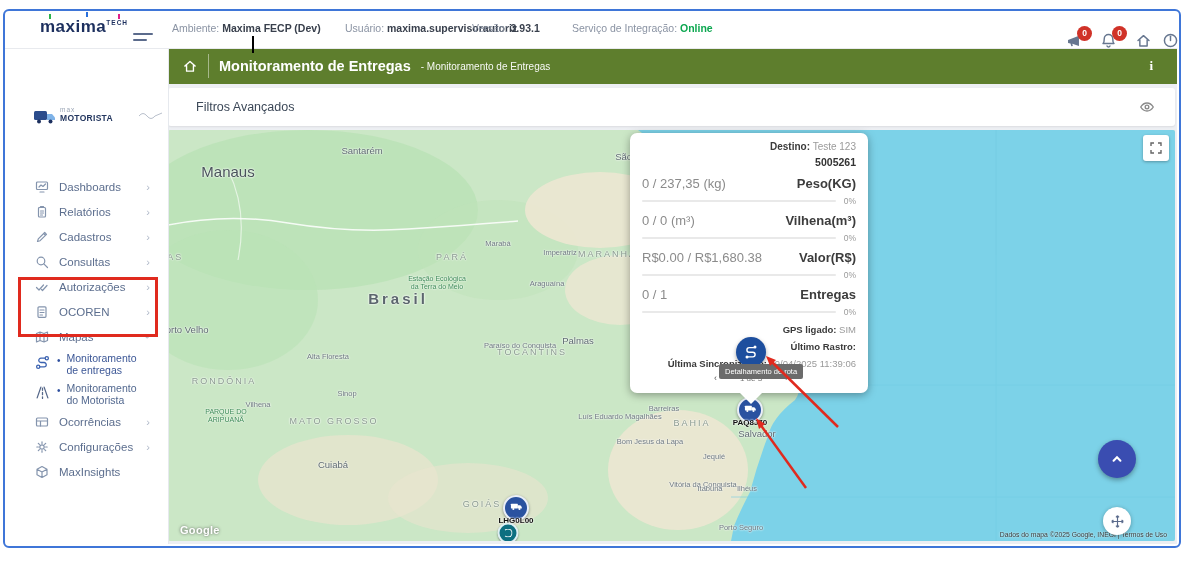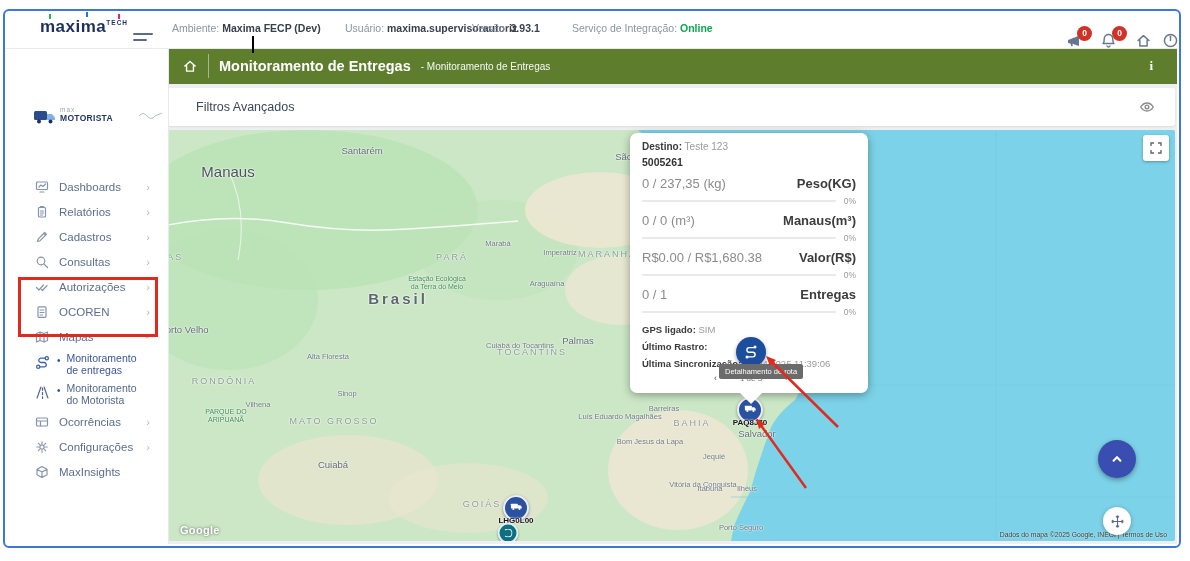--- a/index.html
+++ b/index.html
@@ -86,21 +86,21 @@
   #fab-top svg{width:16px;height:16px;color:#fff;}
   #fab-pan{left:935px;top:377px;width:28px;height:28px;border-radius:50%;background:#fff;box-shadow:0 1px 4px rgba(0,0,0,.3);
            display:flex;align-items:center;justify-content:center;cursor:pointer;z-index:4;}
   #fab-pan svg{width:15px;height:15px;color:#5b6b8c;}
   #googlelogo{left:12px;bottom:5px;font-size:11px;font-weight:bold;color:#fff;letter-spacing:.3px;
               text-shadow:0 0 3px rgba(60,60,60,.8);z-index:3;}
   #attrib{right:8px;bottom:3px;font-size:6.8px;color:#3a3a3a;text-shadow:0 0 2px #fff;z-index:3;}
   
   #panel{left:630px;top:133px;width:238px;height:260px;background:#fff;border-radius:7px;
          box-shadow:0 2px 8px rgba(0,0,0,.35);z-index:10;font-size:10px;}
-  #panel .inner{padding:8px 12px 0 12px;}
+  #panel .inner{padding:8px 12px 0 12px;text-align:right;}
   .p-lb{font-weight:bold;color:#3a3a3a;}
   .p-vl{color:#9a9a9a;}
   #p-code{font-weight:bold;font-size:10.5px;margin:4px 0 8px;}
   .metric{margin-bottom:7px;}
   .metric .row1{display:flex;justify-content:space-between;font-size:13px;}
   .metric .mval{color:#8b8b8b;}
   .metric .mlbl{color:#3c3c3c;font-weight:bold;}
   .metric .row2{display:flex;align-items:center;margin-top:5px;}
   .metric .track{flex:1;height:2px;background:#e9e9e9;border-radius:1px;}
   .metric .pct{font-size:8.5px;color:#9a9a9a;margin-left:8px;}
@@ -349,21 +349,21 @@
     <path d="M828,0 V411 M563,255 H1007 M563,367 H1007" stroke="#72cbe2" stroke-width="1" opacity=".6"></path>
   </svg>
   <div id="map-labels">
       <span class="maplabel lbl-citylg" style="left: 60px; top: 41px;">Manaus</span>
       <span class="maplabel lbl-city" style="left: 194px; top: 20px;">Santarém</span>
       <span class="maplabel lbl-city" style="left: 466px; top: 26px;">São Luís</span>
       <span class="maplabel lbl-city-sm" style="left: 330px; top: 113px;">Marabá</span>
       <span class="maplabel lbl-city-sm" style="left: 392px; top: 122px;">Imperatriz</span>
       <span class="maplabel lbl-city-sm" style="left: 379px; top: 153px;">Araguaína</span>
       <span class="maplabel lbl-city" style="left: 410px; top: 210px;">Palmas</span>
-      <span class="maplabel lbl-city-sm" style="left: 352px; top: 215px;">Cuiabá do Tocantins</span>
+      <span class="maplabel lbl-city-sm" style="left: 352px; top: 215px;">Paraíso do Conquista</span>
       <span class="maplabel lbl-city" style="left: 16px; top: 199px;">Porto Velho</span>
       <span class="maplabel lbl-city-sm" style="left: 90px; top: 274px;">Vilhena</span>
       <span class="maplabel lbl-city-sm" style="left: 160px; top: 226px;">Alta Floresta</span>
       <span class="maplabel lbl-city-sm" style="left: 179px; top: 263px;">Sinop</span>
       <span class="maplabel lbl-city" style="left: 165px; top: 334px;">Cuiabá</span>
       <span class="maplabel lbl-city-sm" style="left: 496px; top: 278px;">Barreiras</span>
       <span class="maplabel lbl-city-sm" style="left: 452px; top: 286px;">Luís Eduardo Magalhães</span>
       <span class="maplabel lbl-city-sm" style="left: 482px; top: 311px;">Bom Jesus da Lapa</span>
       <span class="maplabel lbl-city-sm" style="left: 546px; top: 326px;">Jequié</span>
       <span class="maplabel lbl-city-sm" style="left: 535px; top: 354px;">Vitória da Conquista</span>
@@ -443,21 +443,21 @@
      <span class="mlbl">Peso(KG)</span>
           </div>
      <div class="row2">
             <span class="track"></span>
      <span class="pct">0%</span>
           </div>
         </div>
         <div class="metric">
           <div class="row1">
             <span class="mval">0 / 0 (m³)</span>
-     <span class="mlbl">Manaus(m³)</span>
+     <span class="mlbl">Vilhena(m³)</span>
           </div>
      <div class="row2">
             <span class="track"></span>
      <span class="pct">0%</span>
           </div>
         </div>
         <div class="metric">
           <div class="row1">
             <span class="mval">R$0.00 / R$1,680.38</span>
      <span class="mlbl">Valor(R$)</span>

